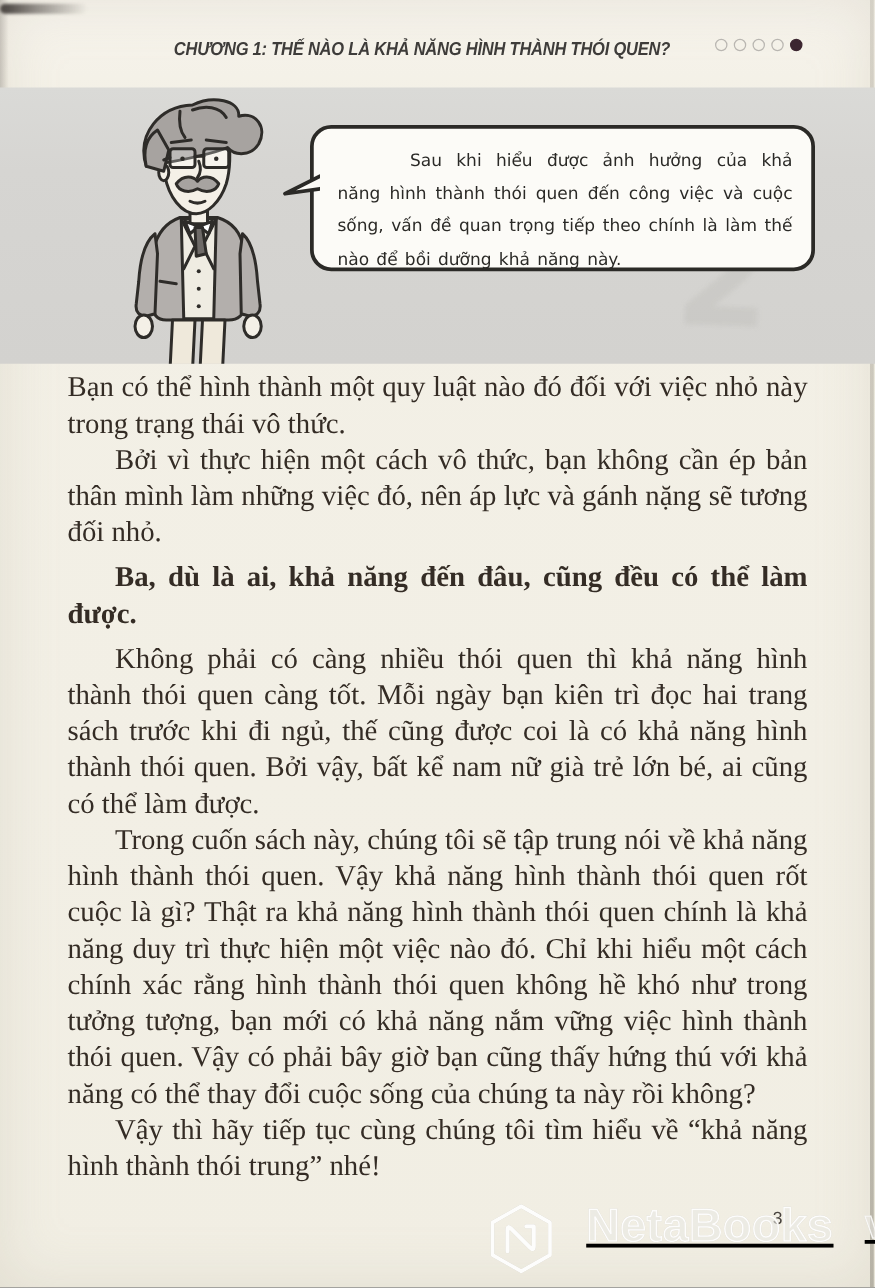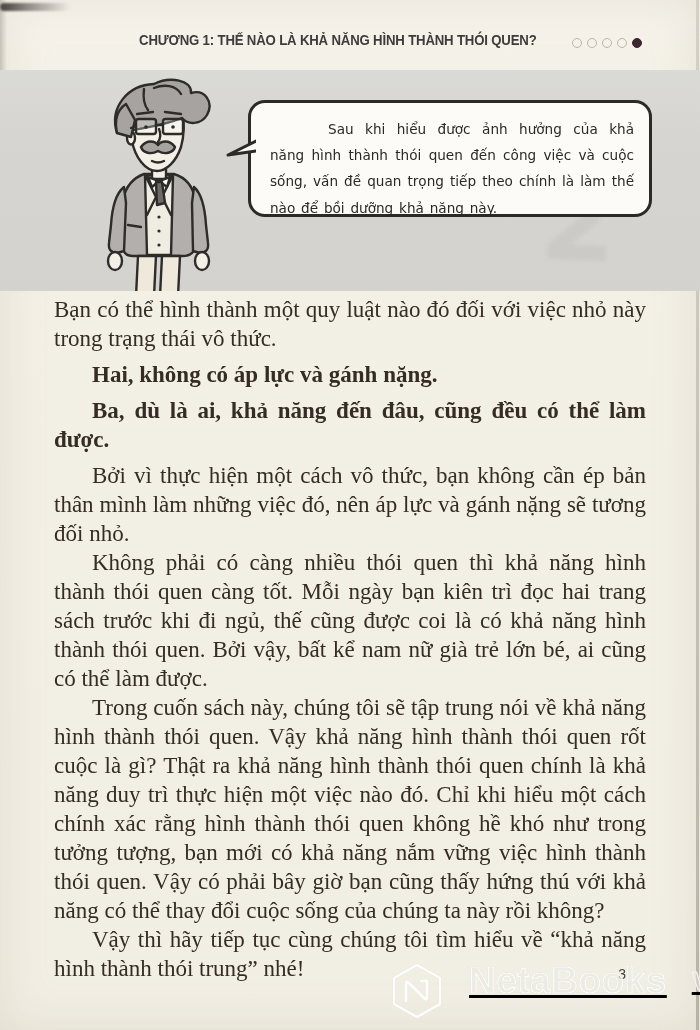--- a/index.html
+++ b/index.html
@@ -12,21 +12,21 @@
   }
   
   .edge-right{position:absolute;top:0;right:1px;width:3px;height:100%;
     background:linear-gradient(180deg,rgba(170,165,152,0.35),rgba(150,145,132,0.6));}
   .smudge-topleft{position:absolute;left:0;top:3px;width:70px;height:8px;border-radius:4px;
     background:linear-gradient(to right,#433e3b 0%,rgba(67,62,59,0.55) 40%,rgba(67,62,59,0) 100%);
     filter:blur(1.2px);}
   .edge-left-shadow{position:absolute;left:0;top:0;width:7px;height:285px;
     background:linear-gradient(to right,rgba(110,104,98,0.30),rgba(110,104,98,0));}
   
-  .header{position:absolute;top:31px;left:0;width:700px;display:flex;justify-content:center;align-items:flex-end;gap:9px;padding-left:54px;box-sizing:border-box;}
+  .header{position:absolute;top:31px;left:0;width:700px;display:flex;justify-content:center;align-items:flex-start;gap:9px;padding-left:54px;box-sizing:border-box;font-style:italic;}
   .header-title{
     font-family:"Liberation Sans", sans-serif;font-weight:bold;font-size:15px;color:#3e3c3a;
     letter-spacing:-0.2px;transform:scaleX(0.88);transform-origin:center;white-space:nowrap;}
   .dots{display:flex;align-items:center;gap:5px;}
   .dot{width:10px;height:10px;border-radius:50%;box-sizing:border-box;}
   .dot.empty{border:1.5px solid #b9b6b1;background:transparent;}
   .dot.filled{background:#3c2630;border:1.5px solid #3c2630;}
   
   .band{position:absolute;top:70px;left:0;width:700px;height:221px;
     background:linear-gradient(180deg,#dadad7 0%,#d6d5d2 30%,#d3d2cf 100%);overflow:hidden;}
@@ -145,23 +145,22 @@
       <svg class="bubble-tail" width="30" height="28" viewBox="0 0 30 28">
         <path d="M30,3 L2,17 L30,13 Z" fill="#fcfbf7" stroke="none"></path>
         <path d="M30,3 L2,17 L30,13" fill="none" stroke="#2b2a27" stroke-width="3" stroke-linejoin="round" stroke-linecap="round"></path>
       </svg>
       <p class="bubble-text">Sau khi hiểu được ảnh hưởng của khả năng hình thành thói quen đến công việc và cuộc sống, vấn đề quan trọng tiếp theo chính là làm thế nào để bồi dưỡng khả năng này.</p>
     </div>
   </div>
 
   <div class="bodytext">
       <p class="para normal">Bạn có thể hình thành một quy luật nào đó đối với việc nhỏ này trong trạng thái vô thức.</p>
-      <p class="para bold indent">Hai, không có áp lực và gánh nặng.</p>
+      <p class="para normal indent">Bởi vì thực hiện một cách vô thức, bạn không cần ép bản thân mình làm những việc đó, nên áp lực và gánh nặng sẽ tương đối nhỏ.</p>
       <p class="para bold indent">Ba, dù là ai, khả năng đến đâu, cũng đều có thể làm được.</p>
-      <p class="para normal indent">Bởi vì thực hiện một cách vô thức, bạn không cần ép bản thân mình làm những việc đó, nên áp lực và gánh nặng sẽ tương đối nhỏ.</p>
       <p class="para normal indent">Không phải có càng nhiều thói quen thì khả năng hình thành thói quen càng tốt. Mỗi ngày bạn kiên trì đọc hai trang sách trước khi đi ngủ, thế cũng được coi là có khả năng hình thành thói quen. Bởi vậy, bất kể nam nữ già trẻ lớn bé, ai cũng có thể làm được.</p>
       <p class="para normal indent">Trong cuốn sách này, chúng tôi sẽ tập trung nói về khả năng hình thành thói quen. Vậy khả năng hình thành thói quen rốt cuộc là gì? Thật ra khả năng hình thành thói quen chính là khả năng duy trì thực hiện một việc nào đó. Chỉ khi hiểu một cách chính xác rằng hình thành thói quen không hề khó như trong tưởng tượng, bạn mới có khả năng nắm vững việc hình thành thói quen. Vậy có phải bây giờ bạn cũng thấy hứng thú với khả năng có thể thay đổi cuộc sống của chúng ta này rồi không?</p>
       <p class="para normal indent">Vậy thì hãy tiếp tục cùng chúng tôi tìm hiểu về “khả năng hình thành thói trung” nhé!</p>
     </div>
 
   <div class="page-number">3</div>
 
   <div class="watermark">
     <svg width="54" height="58" viewBox="0 0 54 58">
       <path d="M27,3 L50,16 L50,42 L27,55 L4,42 L4,16 Z" fill="none" stroke="rgba(255,255,255,0.95)" stroke-width="3" stroke-linejoin="round"></path>

